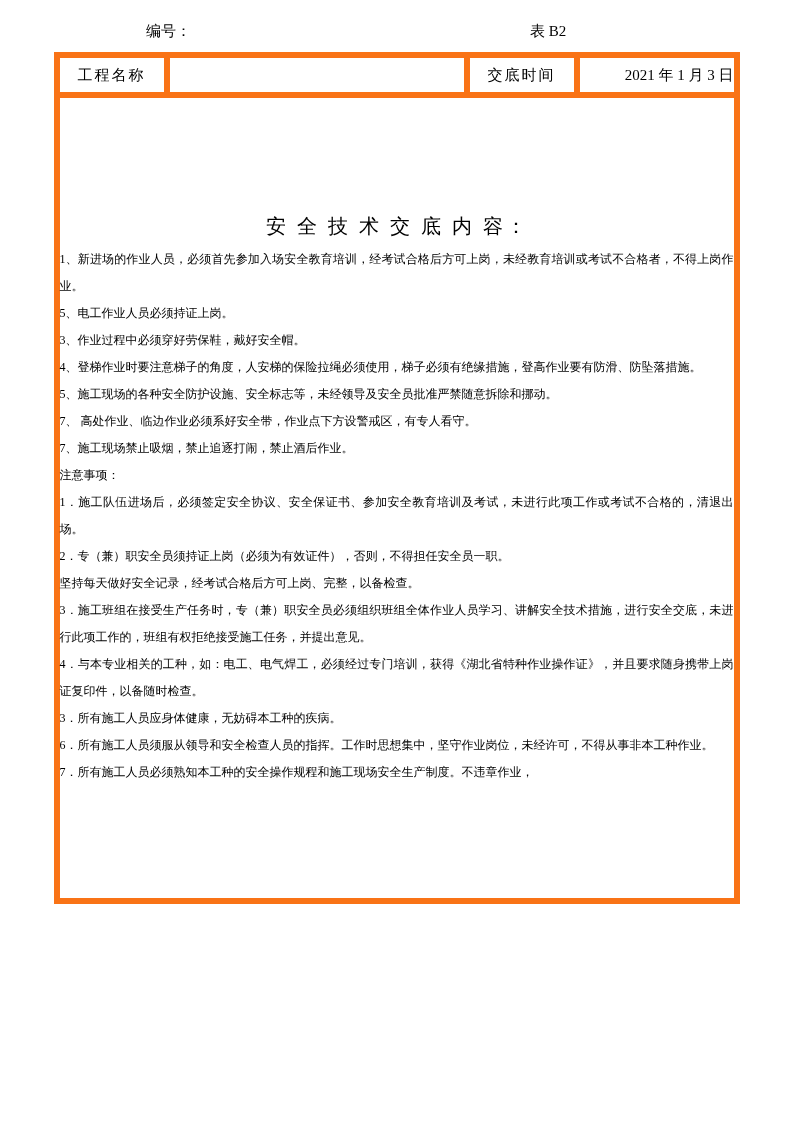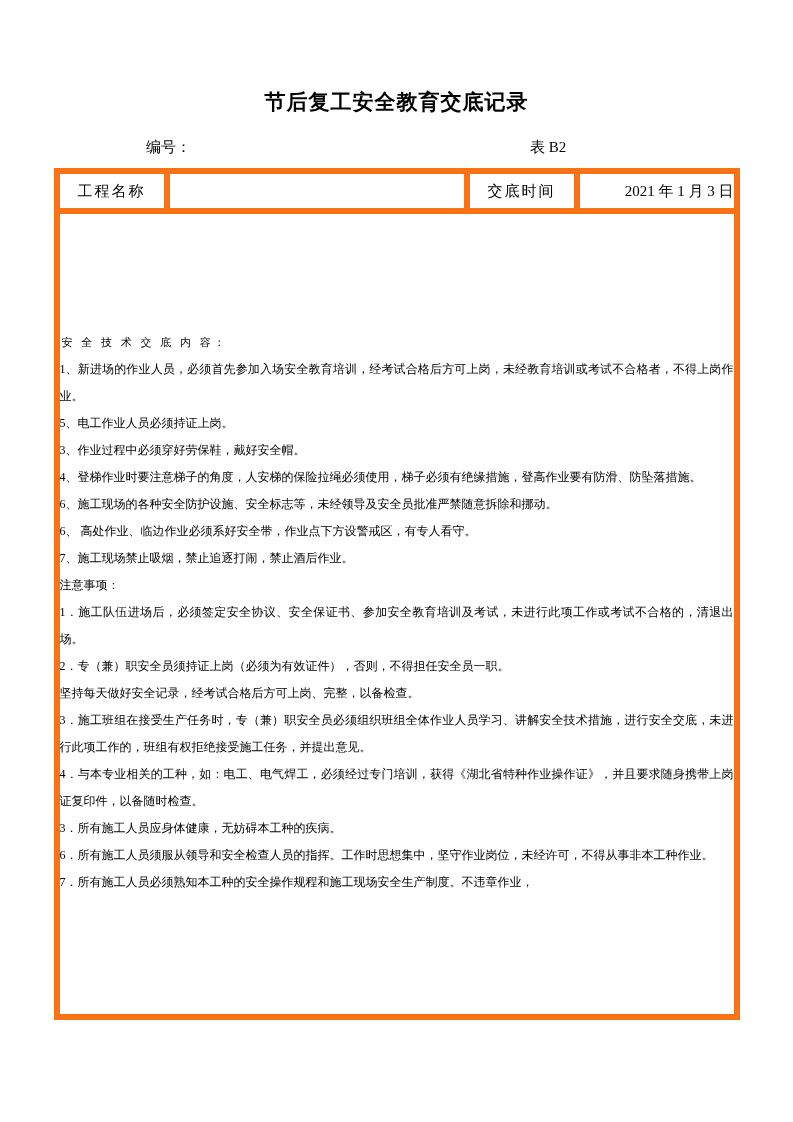--- a/index.html
+++ b/index.html
@@ -71,39 +71,39 @@
     text-align: right;
     font-size: 15px;
     height: 34px;
   }
   .content-cell {
     padding: 8px 14px 10px 14px;
     vertical-align: top;
     height: 800px;
   }
   .content-head {
-    font-size: 11px;
+    font-size: 20px;
     letter-spacing: 3px;
     margin: 2px 0 6px 2px;
     white-space: nowrap;
+    text-align: center;
   }
   .para {
     font-size: 12px;
     line-height: 27px;
     margin: 0;
     text-align: justify;
     text-justify: inter-ideograph;
   }
 </style>
 </head>
 <body>
 
 <div class="page">
 
-  <div class="doc-title">节后复工安全教育交底记录</div>
 
   <div class="subline">
     <span class="code-label">编号：</span>
     <span class="form-no">表 B2</span>
   </div>
 
   <table class="main">
     <colgroup>
       <col style="width:110px">
       <col style="width:300px">
@@ -117,22 +117,22 @@
         <td class="cell-label">交底时间</td>
         <td class="cell-date">2021 年 1 月 3 日</td>
       </tr>
       <tr>
         <td class="content-cell" colspan="4">
           <div class="content-head">安 全 技 术 交 底 内 容：</div>
           <p class="para">1、新进场的作业人员，必须首先参加入场安全教育培训，经考试合格后方可上岗，未经教育培训或考试不合格者，不得上岗作业。</p>
           <p class="para">5、电工作业人员必须持证上岗。</p>
           <p class="para">3、作业过程中必须穿好劳保鞋，戴好安全帽。</p>
           <p class="para">4、登梯作业时要注意梯子的角度，人安梯的保险拉绳必须使用，梯子必须有绝缘措施，登高作业要有防滑、防坠落措施。</p>
-          <p class="para">6、施工现场的各种安全防护设施、安全标志等，未经领导及安全员批准严禁随意拆除和挪动。</p>
-          <p class="para">6、 高处作业、临边作业必须系好安全带，作业点下方设警戒区，有专人看守。</p>
+          <p class="para">5、施工现场的各种安全防护设施、安全标志等，未经领导及安全员批准严禁随意拆除和挪动。</p>
+          <p class="para">7、 高处作业、临边作业必须系好安全带，作业点下方设警戒区，有专人看守。</p>
           <p class="para">7、施工现场禁止吸烟，禁止追逐打闹，禁止酒后作业。</p>
           <p class="para">注意事项：</p>
           <p class="para">1．施工队伍进场后，必须签定安全协议、安全保证书、参加安全教育培训及考试，未进行此项工作或考试不合格的，清退出场。</p>
           <p class="para">2．专（兼）职安全员须持证上岗（必须为有效证件），否则，不得担任安全员一职。</p>
           <p class="para">坚持每天做好安全记录，经考试合格后方可上岗、完整，以备检查。</p>
           <p class="para">3．施工班组在接受生产任务时，专（兼）职安全员必须组织班组全体作业人员学习、讲解安全技术措施，进行安全交底，未进行此项工作的，班组有权拒绝接受施工任务，并提出意见。</p>
           <p class="para">4．与本专业相关的工种，如：电工、电气焊工，必须经过专门培训，获得《湖北省特种作业操作证》，并且要求随身携带上岗证复印件，以备随时检查。</p>
           <p class="para">3．所有施工人员应身体健康，无妨碍本工种的疾病。</p>
           <p class="para">6．所有施工人员须服从领导和安全检查人员的指挥。工作时思想集中，坚守作业岗位，未经许可，不得从事非本工种作业。</p>
           <p class="para">7．所有施工人员必须熟知本工种的安全操作规程和施工现场安全生产制度。不违章作业，</p>

